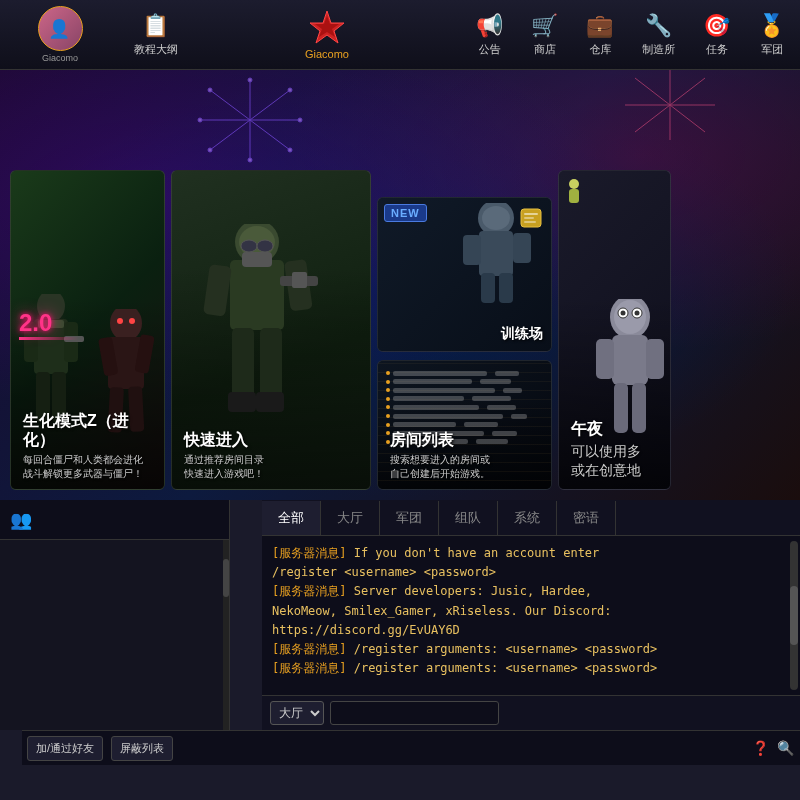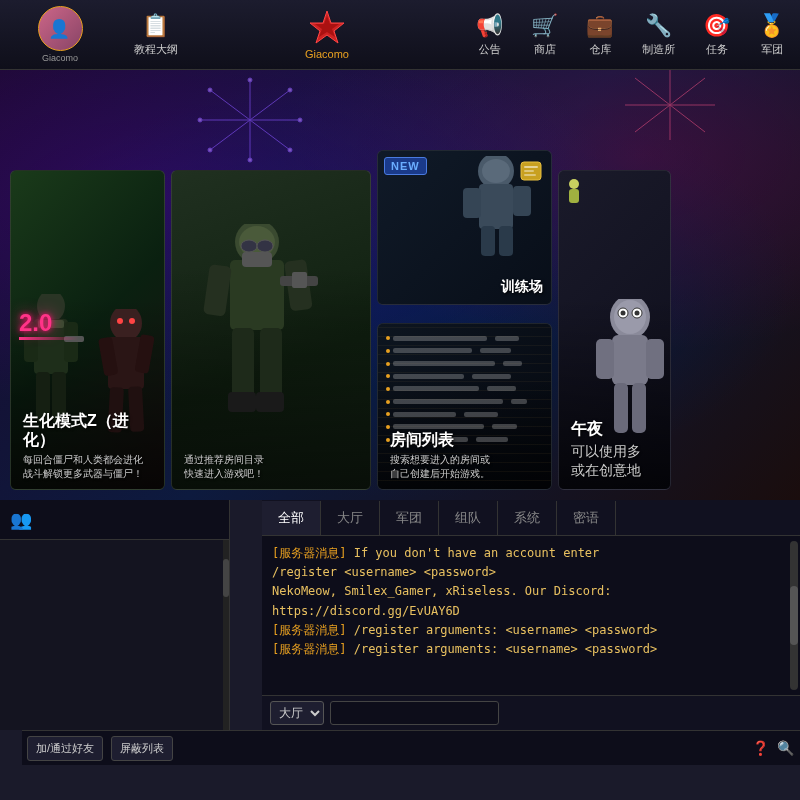--- a/index.html
+++ b/index.html
@@ -109,21 +109,21 @@
       position: relative;
     }
     .card-quick {
       width: 200px;
       height: 320px;
       background: linear-gradient(180deg, #1e2a1e 0%, #0d150d 100%);
       position: relative;
     }
     .card-rooms {
       width: 175px;
-      height: 167px;
+      height: 130px;
       background: linear-gradient(180deg, #0d1520 0%, #070d15 100%);
       position: relative;
     }
     .card-training {
       width: 175px;
       height: 155px;
       background: linear-gradient(180deg, #101525 0%, #08101a 100%);
       position: relative;
     }
     .card-midnight {
@@ -189,21 +189,21 @@
     .card-desc {
       font-size: 10px;
       color: #ccc;
       margin-top: 4px;
       line-height: 1.4;
       text-shadow: 1px 1px 2px #000;
     }
     .card-rooms-wrapper {
       display: flex;
       flex-direction: column;
-      gap: 18px;
+      gap: 8px;
     }
 
     
     .bottom-section {
       width: 800px;
       height: 300px;
       background: #1a1a2a;
       display: flex;
       flex-direction: column;
     }
@@ -643,20 +643,21 @@
           <rect x="36" y="168" width="28" height="20" rx="4" fill="#1a1a1a"></rect>
           <rect x="64" y="168" width="28" height="20" rx="4" fill="#1a1a1a"></rect>
 
           <rect x="50" y="28" width="30" height="15" rx="4" fill="#555"></rect>
 
           <ellipse cx="57" cy="22" rx="8" ry="6" fill="#334" stroke="#555" stroke-width="1"></ellipse>
           <ellipse cx="73" cy="22" rx="8" ry="6" fill="#334" stroke="#555" stroke-width="1"></ellipse>
         </svg>
       </div>
       <div class="card-overlay">
+        <div class="card-title">快速进入</div>
         <div class="card-desc" style="white-space:pre-line;">通过推荐房间目录
 快速进入游戏吧！</div>
       </div>
     </div>
 
     <div class="card-rooms-wrapper">
 
       <div class="game-card card-training">
         <div class="training-bg"></div>
 
@@ -808,20 +809,23 @@
       </div>
 
       <div class="chat-messages">
         <div class="chat-message">
           <span class="label">[服务器消息]</span><span class="text"> If you don't have an account enter</span>
         </div>
         <div class="chat-message">
           <span class="text"> /register &lt;username&gt; &lt;password&gt;</span>
         </div>
         <div class="chat-message">
+          <span class="label">[服务器消息]</span><span class="text"> Server developers: Jusic, Hardee,</span>
+        </div>
+        <div class="chat-message">
           <span class="text"> NekoMeow, Smilex_Gamer, xRiseless. Our Discord:</span>
         </div>
         <div class="chat-message">
           <span class="text"> https://discord.gg/EvUAY6D</span>
         </div>
         <div class="chat-message">
           <span class="label">[服务器消息]</span><span class="text"> /register arguments: &lt;username&gt; &lt;password&gt;</span>
         </div>
         <div class="chat-message">
           <span class="label">[服务器消息]</span><span class="text"> /register arguments: &lt;username&gt; &lt;password&gt;</span>

